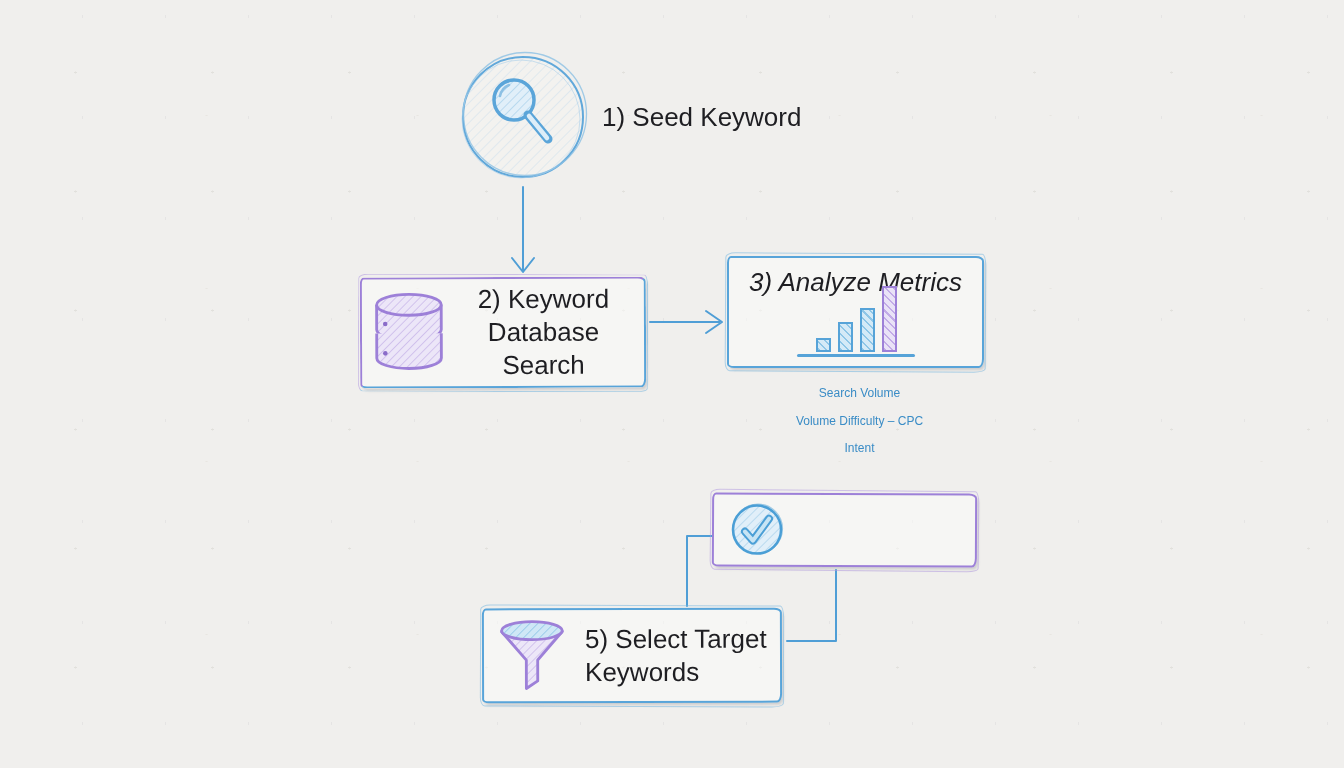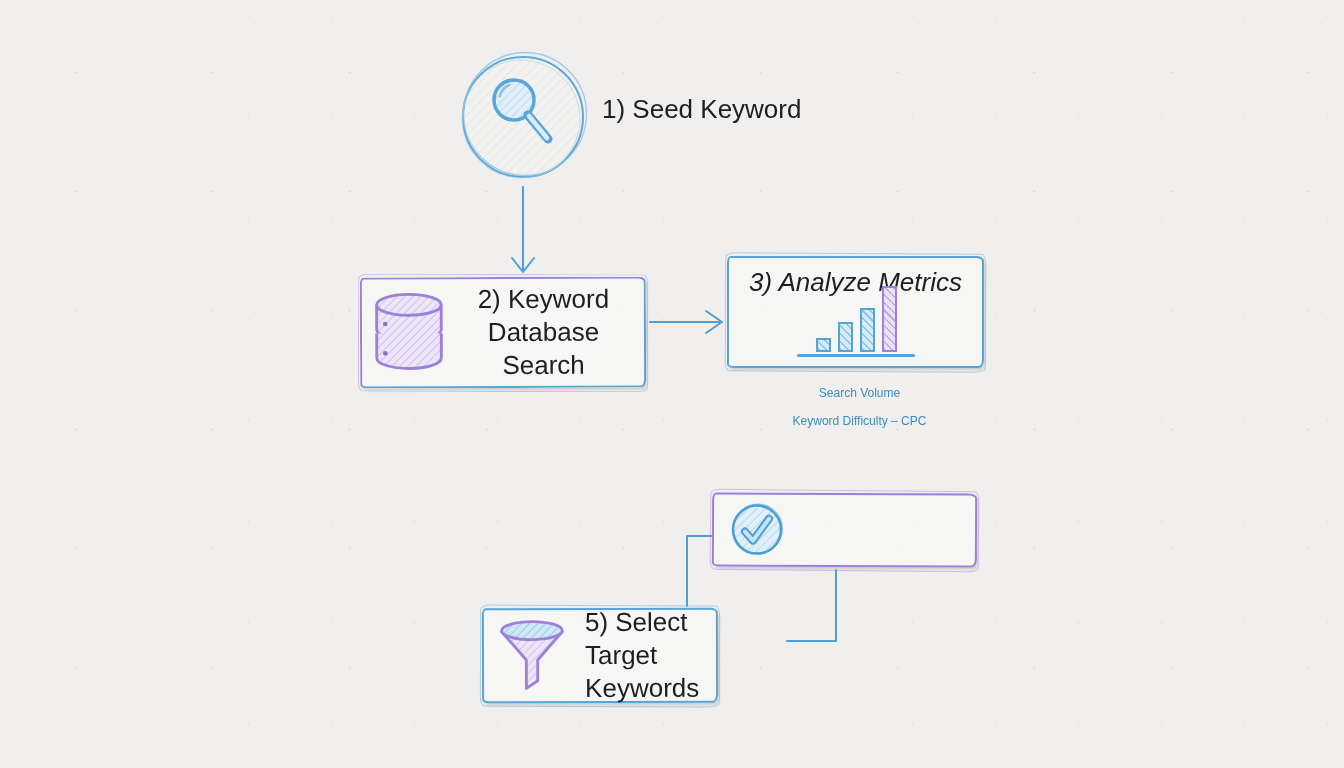--- a/index.html
+++ b/index.html
@@ -17,21 +17,21 @@
     background-position:7px 13px, 41px 67px, 101px 29px;
   }
 
   .defs-svg { position:absolute; width:0; height:0; }
 
   .connector-layer { position:absolute; left:0; top:0; z-index:1; }
   .connector-layer path { fill:none; stroke:#4f9ed6; stroke-width:2; stroke-linecap:round; stroke-linejoin:round; }
 
   .node-icon-wrap { position:absolute; z-index:2; }
 
-  .label { color:#1e1e22; white-space:pre-line; }
+  .label { color:#1e1e22; white-space:pre-line;margin-top:8px; }
 
   .seed-label {
     position:absolute; left:602px; top:93px; z-index:2;
     font-size:26px; line-height:32px;
   }
 
   .box {
     position:absolute; z-index:2;
     border:2px solid; background:rgba(252,252,250,0.55);
     border-radius:4px 8px 5px 7px / 7px 5px 9px 4px;
@@ -68,21 +68,21 @@
 
   .metrics-notes {
     position:absolute; left:692px; top:380px; width:335px; z-index:2;
     text-align:center; color:#3a8cc6; font-size:12px; line-height:27.5px;
   }
 
   #box-filter { left:712px; top:493px; width:265px; height:74px; transform:rotate(0.25deg); padding:0 10px 0 15px; }
   #box-filter .box-label { flex:1; }
   #box-filter svg { flex:none; }
 
-  #box-select { left:482px; top:608px; width:236px; height:95px; transform:rotate(-0.15deg); }
+  #box-select { left:482px; top:608px; width:300px; height:95px; transform:rotate(-0.15deg); }
   #box-select svg { margin-left:12px; flex:none; }
   #box-select .box-label { margin-left:17px; text-align:left; }
 </style>
 </head>
 <body>
 
 <div class="canvas">
 
   <svg class="defs-svg" aria-hidden="true">
     <defs>
@@ -144,21 +144,22 @@
         <div class="bar bar-blue" style="height: 14px;"></div>
         <div class="bar bar-blue" style="height: 30px;"></div>
         <div class="bar bar-blue" style="height: 44px;"></div>
         <div class="bar bar-purple" style="height: 66px;"></div>
       </div>
       <div class="chart-baseline"></div>
     </div>
   </div>
   <div class="metrics-notes">
     <div>Search Volume</div>
-    <div>Keyword Difficulty – CPC</div>
+    <div>Volume Difficulty – CPC</div>
+    <div>Intent</div>
   </div>
 
   <div class="box box-purple" id="box-filter">
     <svg width="56" height="56" viewBox="0 0 56 56">
       <circle cx="28" cy="28" r="24" fill="url(#hatchBlueLight)" stroke="#4b9fd6" stroke-width="2.5"></circle>
       <circle cx="29" cy="27" r="24.5" fill="none" stroke="#4b9fd6" stroke-width="1.2" opacity="0.5"></circle>
       <path d="M16,30 L24,39 L40,17" fill="none" stroke="#4b9fd6" stroke-width="8" stroke-linecap="round" stroke-linejoin="round"></path>
       <path d="M16,30 L24,39 L40,17" fill="none" stroke="#c7e4f4" stroke-width="4" stroke-linecap="round" stroke-linejoin="round"></path>
     </svg>
   </div>

